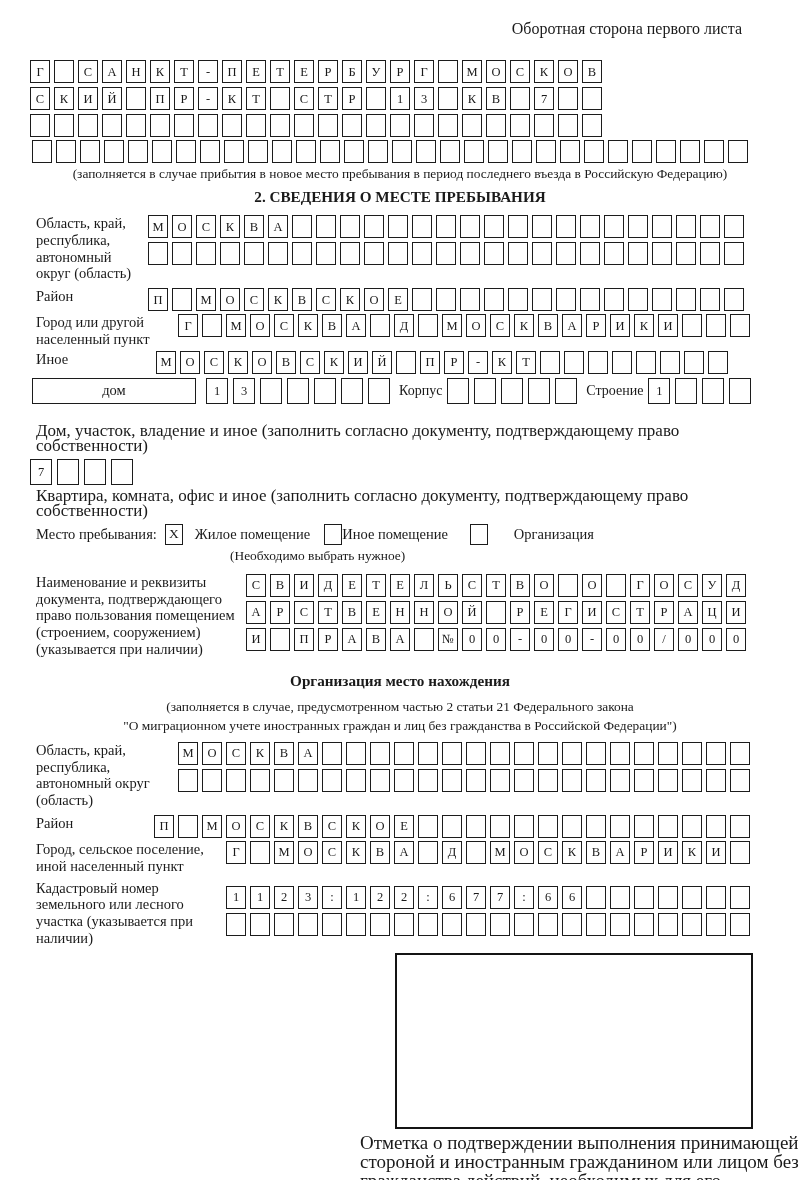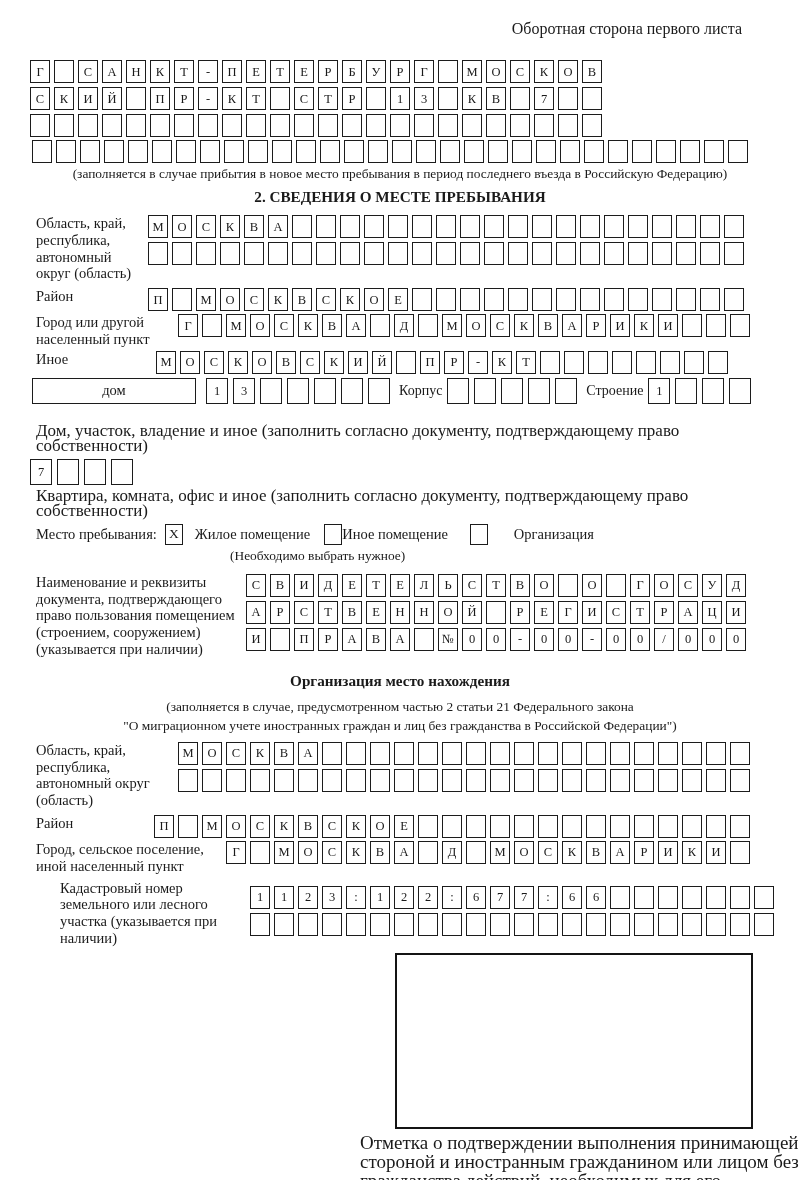--- a/index.html
+++ b/index.html
@@ -570,21 +570,21 @@
       <div class="cell">К</div>
       <div class="cell">В</div>
       <div class="cell">А</div>
       <div class="cell">Р</div>
       <div class="cell">И</div>
       <div class="cell">К</div>
       <div class="cell">И</div>
       <div class="cell"></div>
     </div>
 </div>
-<div class="row" style="margin-top:5px;margin-left:24px;">
+<div class="row" style="margin-top:5px;">
   <div class="lbl w190">Кадастровый номер земельного или лесного участка (указывается при наличии)</div>
   <div class="col" style="margin-top:6px;">
     <div class="cells">
         <div class="cell">1</div>
         <div class="cell">1</div>
         <div class="cell">2</div>
         <div class="cell">3</div>
         <div class="cell">:</div>
         <div class="cell">1</div>
         <div class="cell">2</div>

